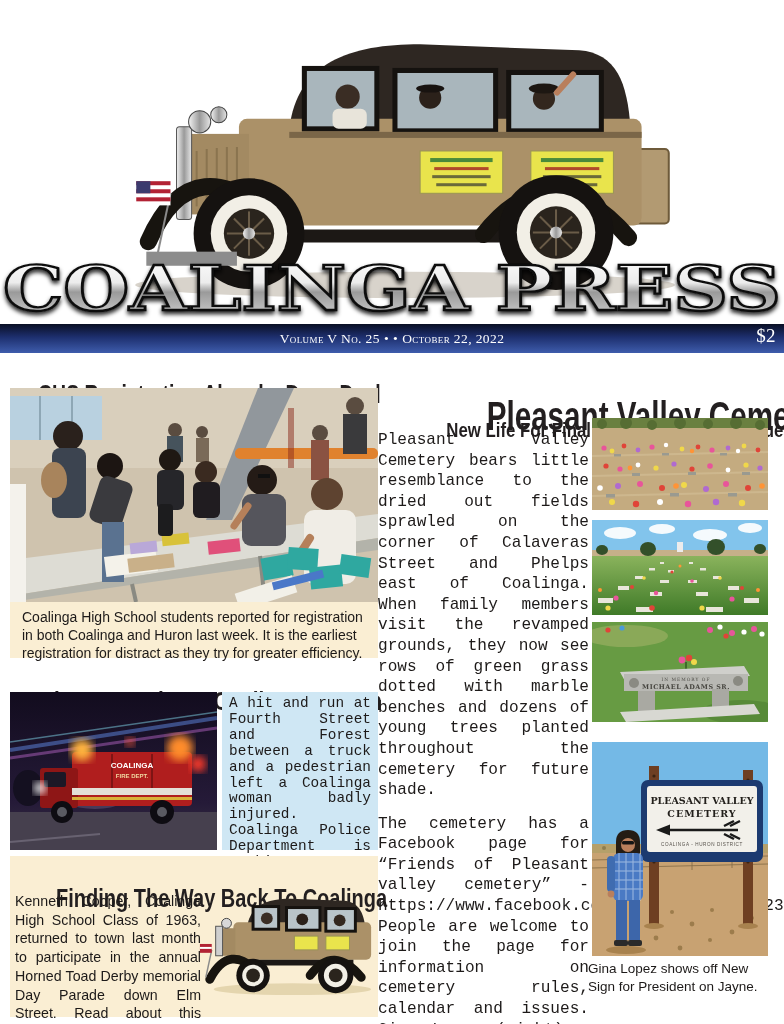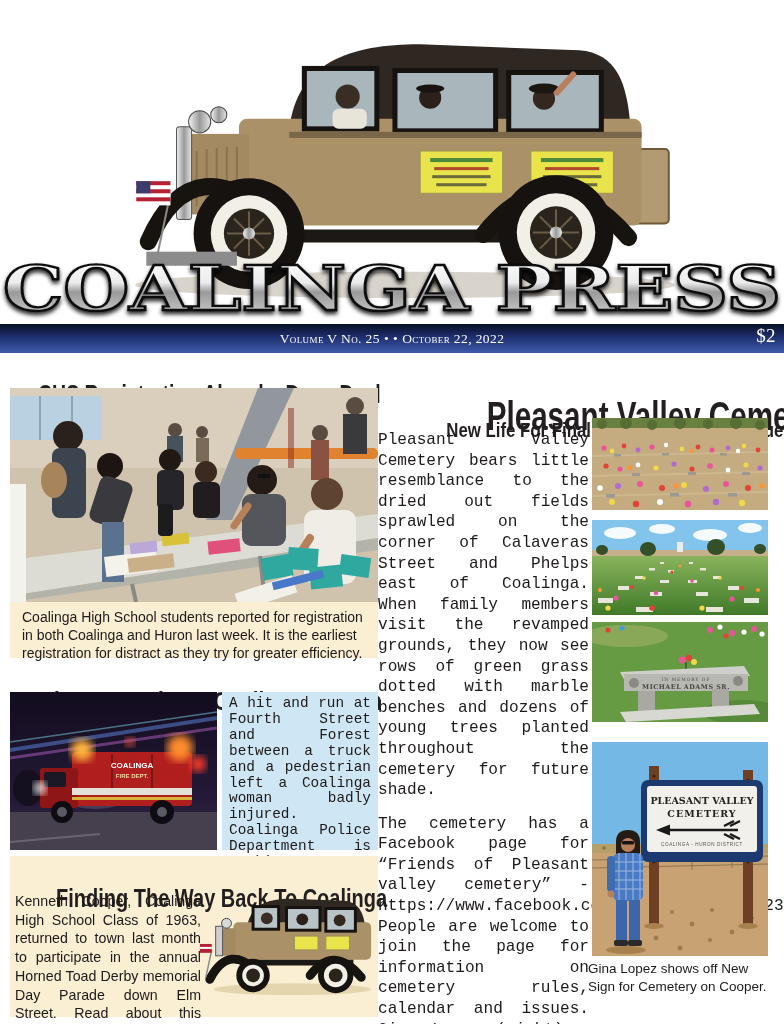--- a/index.html
+++ b/index.html
@@ -591,15 +591,15 @@
       </g>
       <rect x="15" y="114" width="8" height="36" rx="4" fill="#3f6cb0"></rect>
       <circle cx="19" cy="152" r="3.4" fill="#b97f5c"></circle>
       <rect x="24" y="158" width="11" height="40" fill="#3d66aa"></rect>
       <rect x="37" y="158" width="11" height="40" fill="#3d66aa"></rect>
       <rect x="22" y="198" width="14" height="6" rx="2" fill="#2a2a2a"></rect>
       <rect x="36" y="198" width="14" height="6" rx="2" fill="#2a2a2a"></rect>
     </g>
   </svg>
 
-  <div class="abs caption-sans" style="left:588px;top:960px;width:184px;font-size:13.5px;line-height:1.3;">Gina Lopez shows off New Sign for Cemetery on Cooper.</div>
+  <div class="abs caption-sans" style="left:588px;top:960px;width:184px;font-size:13.5px;line-height:1.3;">Gina Lopez shows off New Sign for President on Jayne.</div>
 
 </div>
 
 </body></html>

